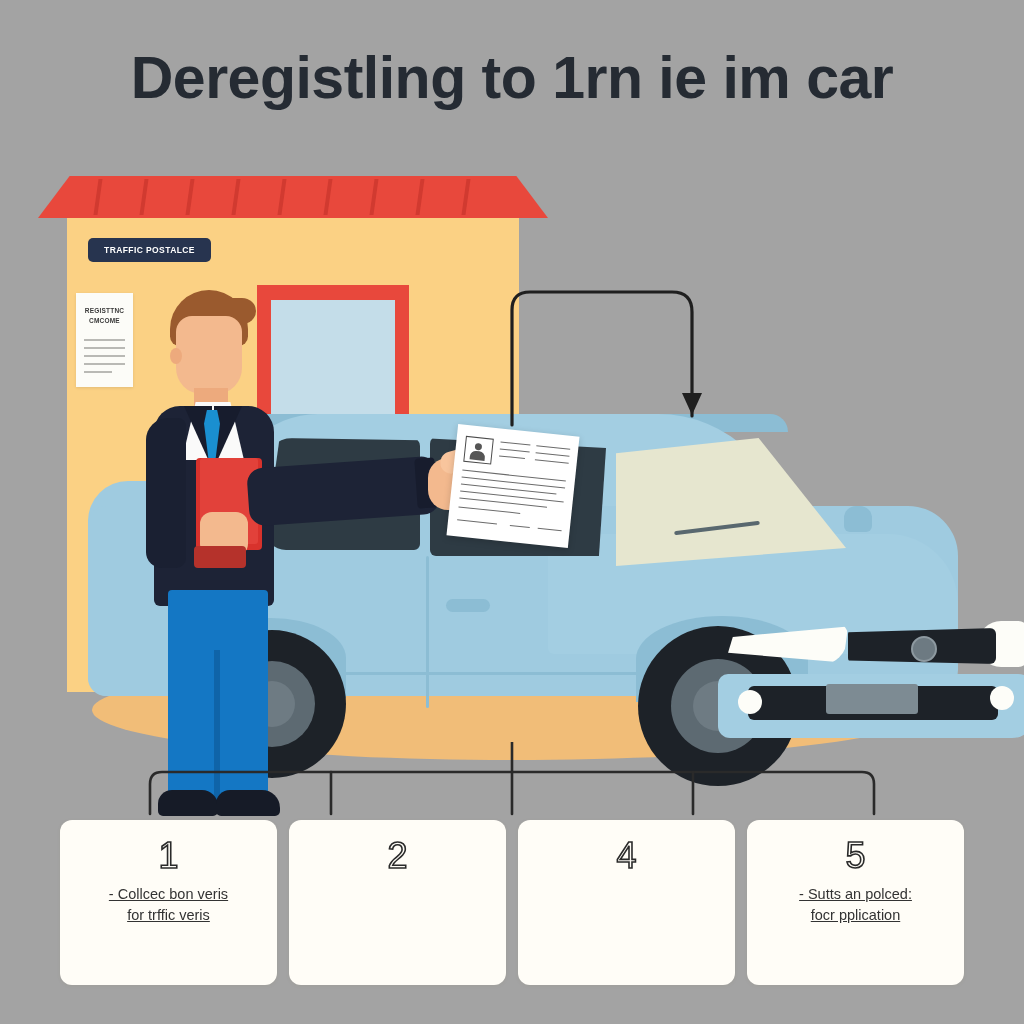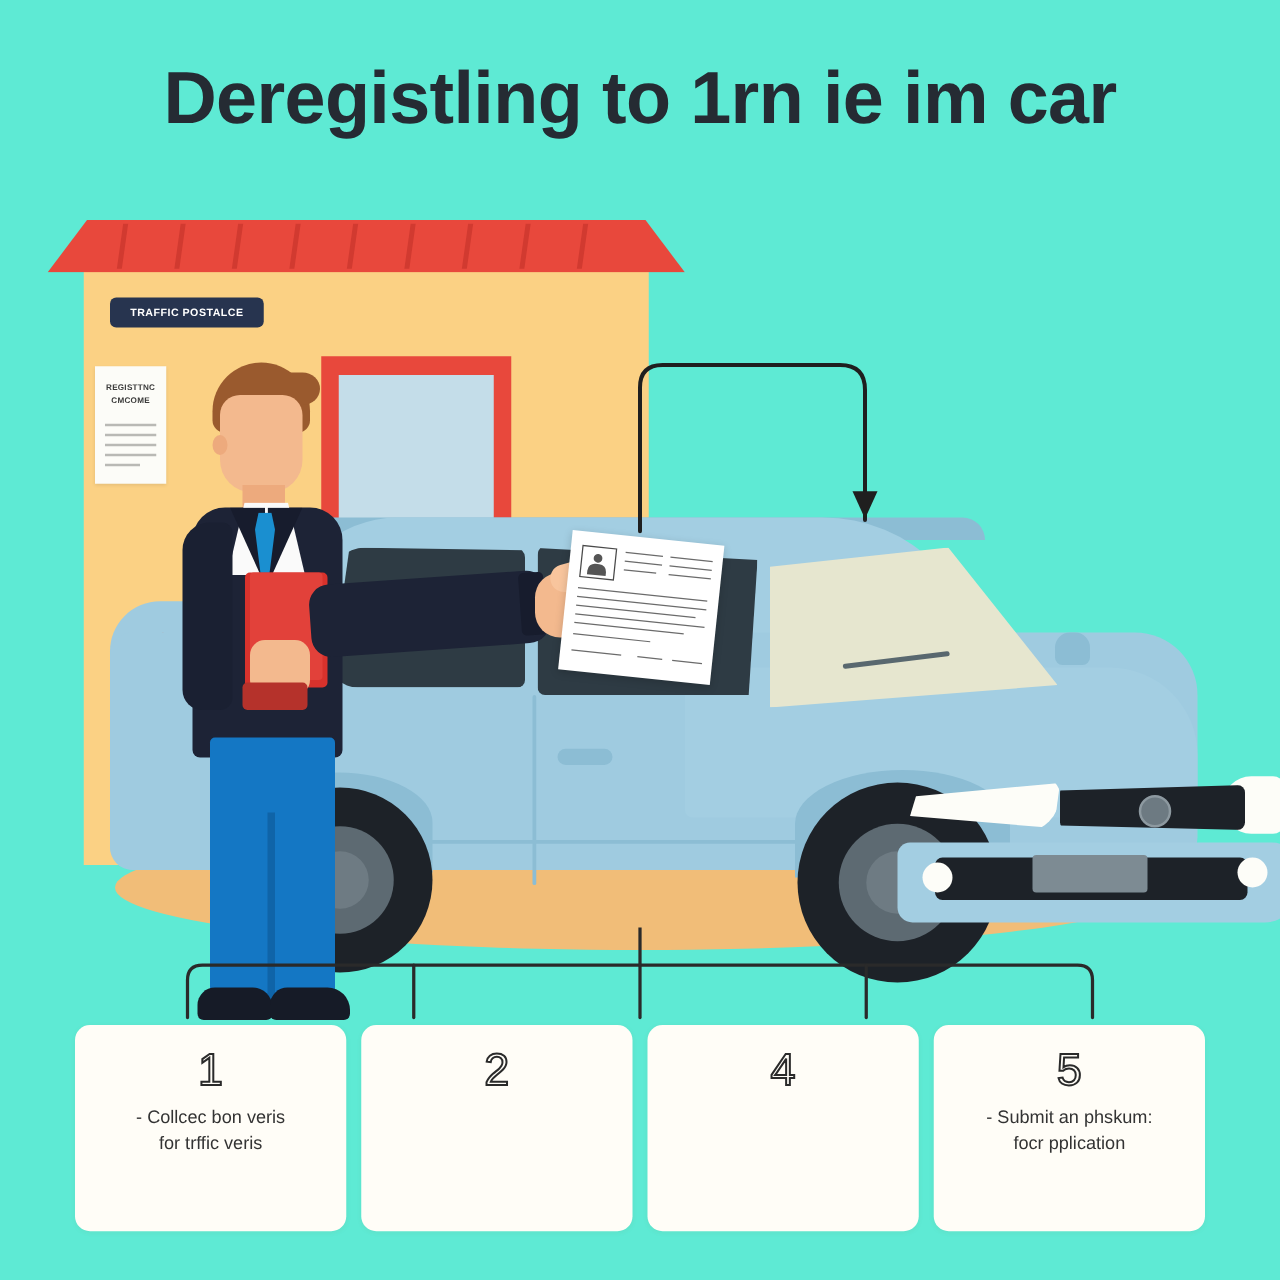--- a/index.html
+++ b/index.html
@@ -8,21 +8,21 @@
     padding: 0;
     background: #fdf8e4;
   }
   body {
     font-family: "Liberation Sans", sans-serif;
   }
   #infographic {
     position: relative;
     width: 1024px;
     height: 1024px;
-    background: #5eead4;
+    background: #a3a3a3;
     overflow: hidden;
   }
 
   
   .title {
     position: absolute;
     left: 0;
     top: 44px;
     width: 1024px;
     text-align: center;
@@ -469,21 +469,21 @@
   .card-num.empty { -webkit-text-stroke: 0; }
   .card-text {
     margin-top: 4px;
     font-size: 14.5px;
     line-height: 21px;
     color: #333333;
     text-align: center;
     padding: 0 10px;
     font-family: "Liberation Sans", sans-serif;
   }
-  .card-text .b1 { display: block; text-align: center; }
+  .card-text .b1 { display: block; text-align: center; text-decoration: underline; }
 </style>
 </head>
 <body>
 
 <div id="infographic">
 
   <div class="title">Deregistling to 1rn ie im car</div>
 
   <div class="stage">
 
@@ -634,20 +634,20 @@
       <div class="card-num">2</div>
     </div>
 
     <div class="card">
       <div class="card-num">4</div>
     </div>
 
     <div class="card">
       <div class="card-num">5</div>
       <div class="card-text">
-        <span class="b1">- Submit an phskum:</span>
+        <span class="b1">- Sutts an polced:</span>
         <span class="b1">focr pplication</span>
       </div>
     </div>
 
 
   </div>
 </div>
 
 </body></html>

